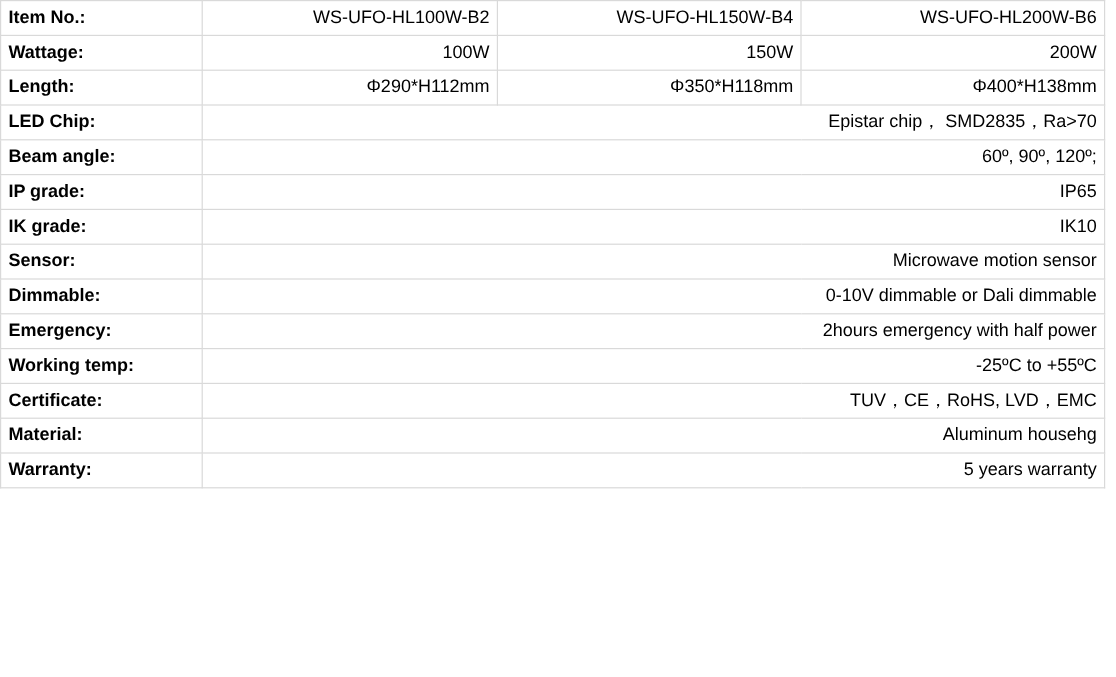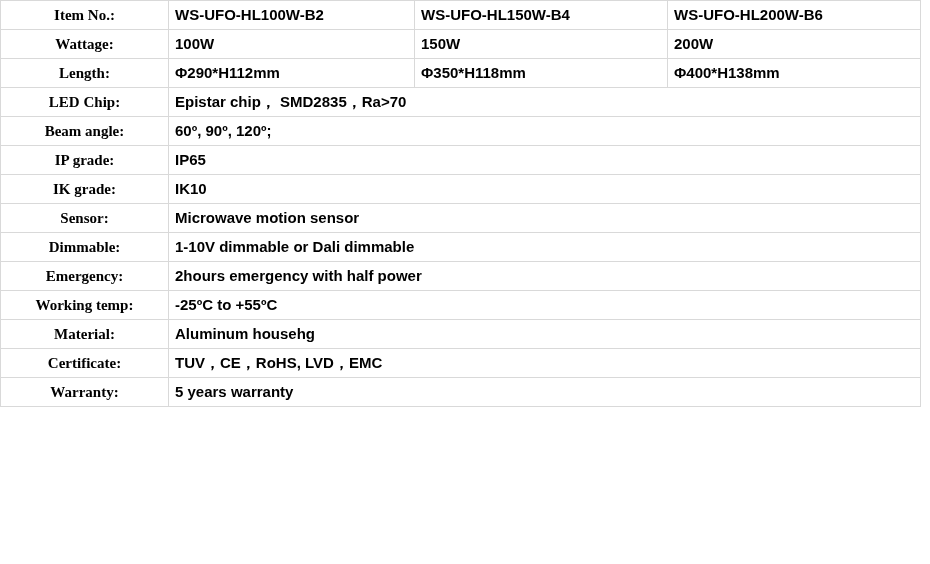--- a/index.html
+++ b/index.html
@@ -24,27 +24,26 @@
     border: 1px solid #d9d9d9;
     height: 28px;
     padding: 0 6px;
     font-size: 15px;
     vertical-align: middle;
     line-height: 1.2;
   }
   td.label {
     width: 168px;
     font-weight: bold;
-    text-align: center;
+    text-align: left;
     padding-left: 10px;
-    font-family: Liberation Serif, serif;
   }
   td.val {
-    text-align: left;
-    font-weight: bold;
+    text-align: right;
+    font-weight: normal;
   }
 </style>
 </head>
 <body>
 
 <table class="spec">
   <colgroup>
     <col style="width:168px">
     <col style="width:246px">
     <col style="width:253px">
@@ -84,36 +83,36 @@
       <tr>
         <td class="label">IK grade:</td>
         <td class="val" colspan="3">IK10</td>
       </tr>
       <tr>
         <td class="label">Sensor:</td>
         <td class="val" colspan="3">Microwave motion sensor</td>
       </tr>
       <tr>
         <td class="label">Dimmable:</td>
-        <td class="val" colspan="3">1-10V dimmable or Dali dimmable</td>
+        <td class="val" colspan="3">0-10V dimmable or Dali dimmable</td>
       </tr>
       <tr>
         <td class="label">Emergency:</td>
         <td class="val" colspan="3">2hours emergency with half power</td>
       </tr>
       <tr>
         <td class="label">Working temp:</td>
         <td class="val" colspan="3">-25ºC to +55ºC</td>
       </tr>
       <tr>
+        <td class="label">Certificate:</td>
+        <td class="val" colspan="3">TUV，CE，RoHS, LVD，EMC</td>
+      </tr>
+      <tr>
         <td class="label">Material:</td>
         <td class="val" colspan="3">Aluminum househg</td>
-      </tr>
-      <tr>
-        <td class="label">Certificate:</td>
-        <td class="val" colspan="3">TUV，CE，RoHS, LVD，EMC</td>
       </tr>
       <tr>
         <td class="label">Warranty:</td>
         <td class="val" colspan="3">5 years warranty</td>
       </tr>
     </tbody>
 </table>
 
 </body></html>

